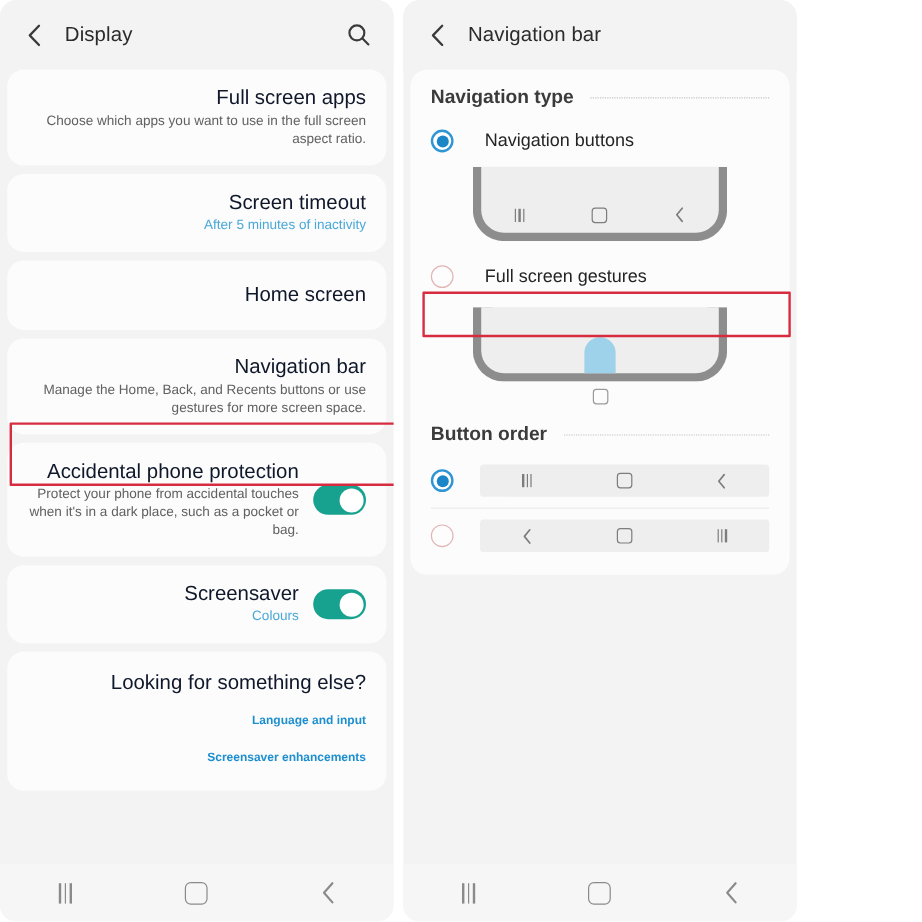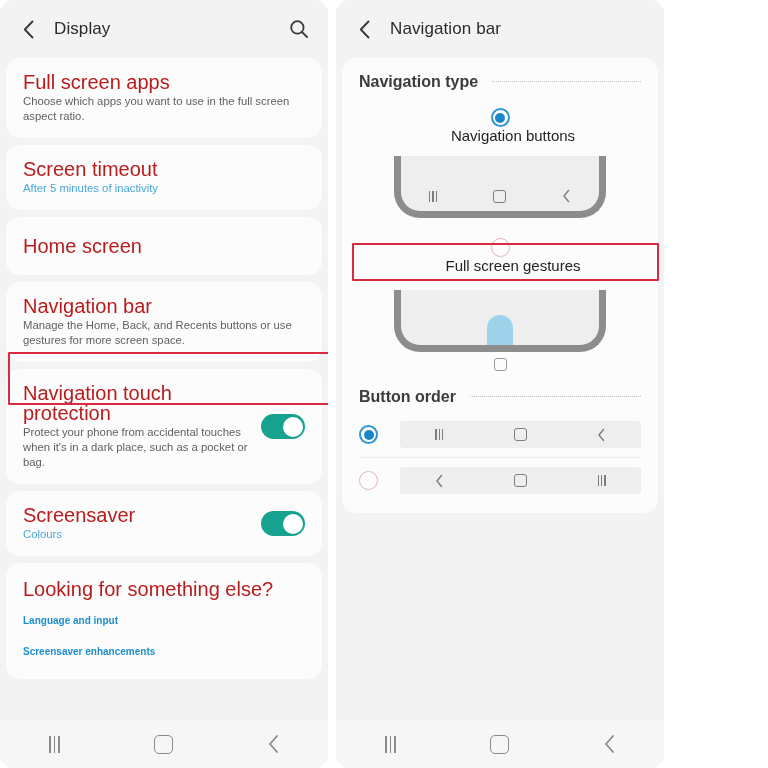--- a/index.html
+++ b/index.html
@@ -12,20 +12,21 @@
     height: 768px;
     font-family: "Liberation Sans", sans-serif;
     overflow: hidden;
   }
   .screen {
     position: relative;
     width: 664px;
     height: 768px;
     background: #ffffff;
     display: flex;
+    text-align: right;
   }
   .panel {
     position: relative;
     width: 380px;
     height: 768px;
     background: #f3f3f3;
     border-radius: 14px;
     overflow: hidden;
   }
   .panel.left { margin-right: 8px; }
@@ -72,22 +73,22 @@
     padding: 14px 17px;
     box-sizing: border-box;
     position: relative;
   }
   .row {
     display: flex;
     align-items: center;
   }
   .row-text { flex: 1 1 auto; min-width: 0; }
   .item-title {
-    font-size: 20px;
-    color: #b91c1c;
+    font-size: 17px;
+    color: #0f172a;
     line-height: 20px;
   }
   .item-sub {
     font-size: 11.3px;
     color: #616161;
     line-height: 15px;
     margin-top: 2px;
   }
   .item-sub.accent { color: #4aa8d8; }
   .link-item {
@@ -171,21 +172,20 @@
     height: 1px;
     border-top: 1.4px dotted #c2c2c2;
   }
 
   
   .radio-row {
     display: flex;
     align-items: center;
     padding: 8px 17px;
     position: relative;
-    flex-direction: column;
   }
   .radio {
     width: 19px;
     height: 19px;
     border-radius: 50%;
     flex: 0 0 auto;
     box-sizing: border-box;
     position: relative;
   }
   .radio.on {
@@ -358,21 +358,21 @@
           <div class="row-text">
             <div class="item-title">Navigation bar</div>
             <div class="item-sub">Manage the Home, Back, and Recents buttons or use gestures for more screen space.</div>
           </div>
         </div>
       </div>
 
       <div class="card">
         <div class="row">
           <div class="row-text">
-            <div class="item-title">Navigation touch protection</div>
+            <div class="item-title">Accidental phone protection</div>
             <div class="item-sub">Protect your phone from accidental touches when it's in a dark place, such as a pocket or bag.</div>
           </div>
           <div class="toggle">
             <span class="knob"></span>
           </div>
         </div>
       </div>
 
       <div class="card">
         <div class="row">

